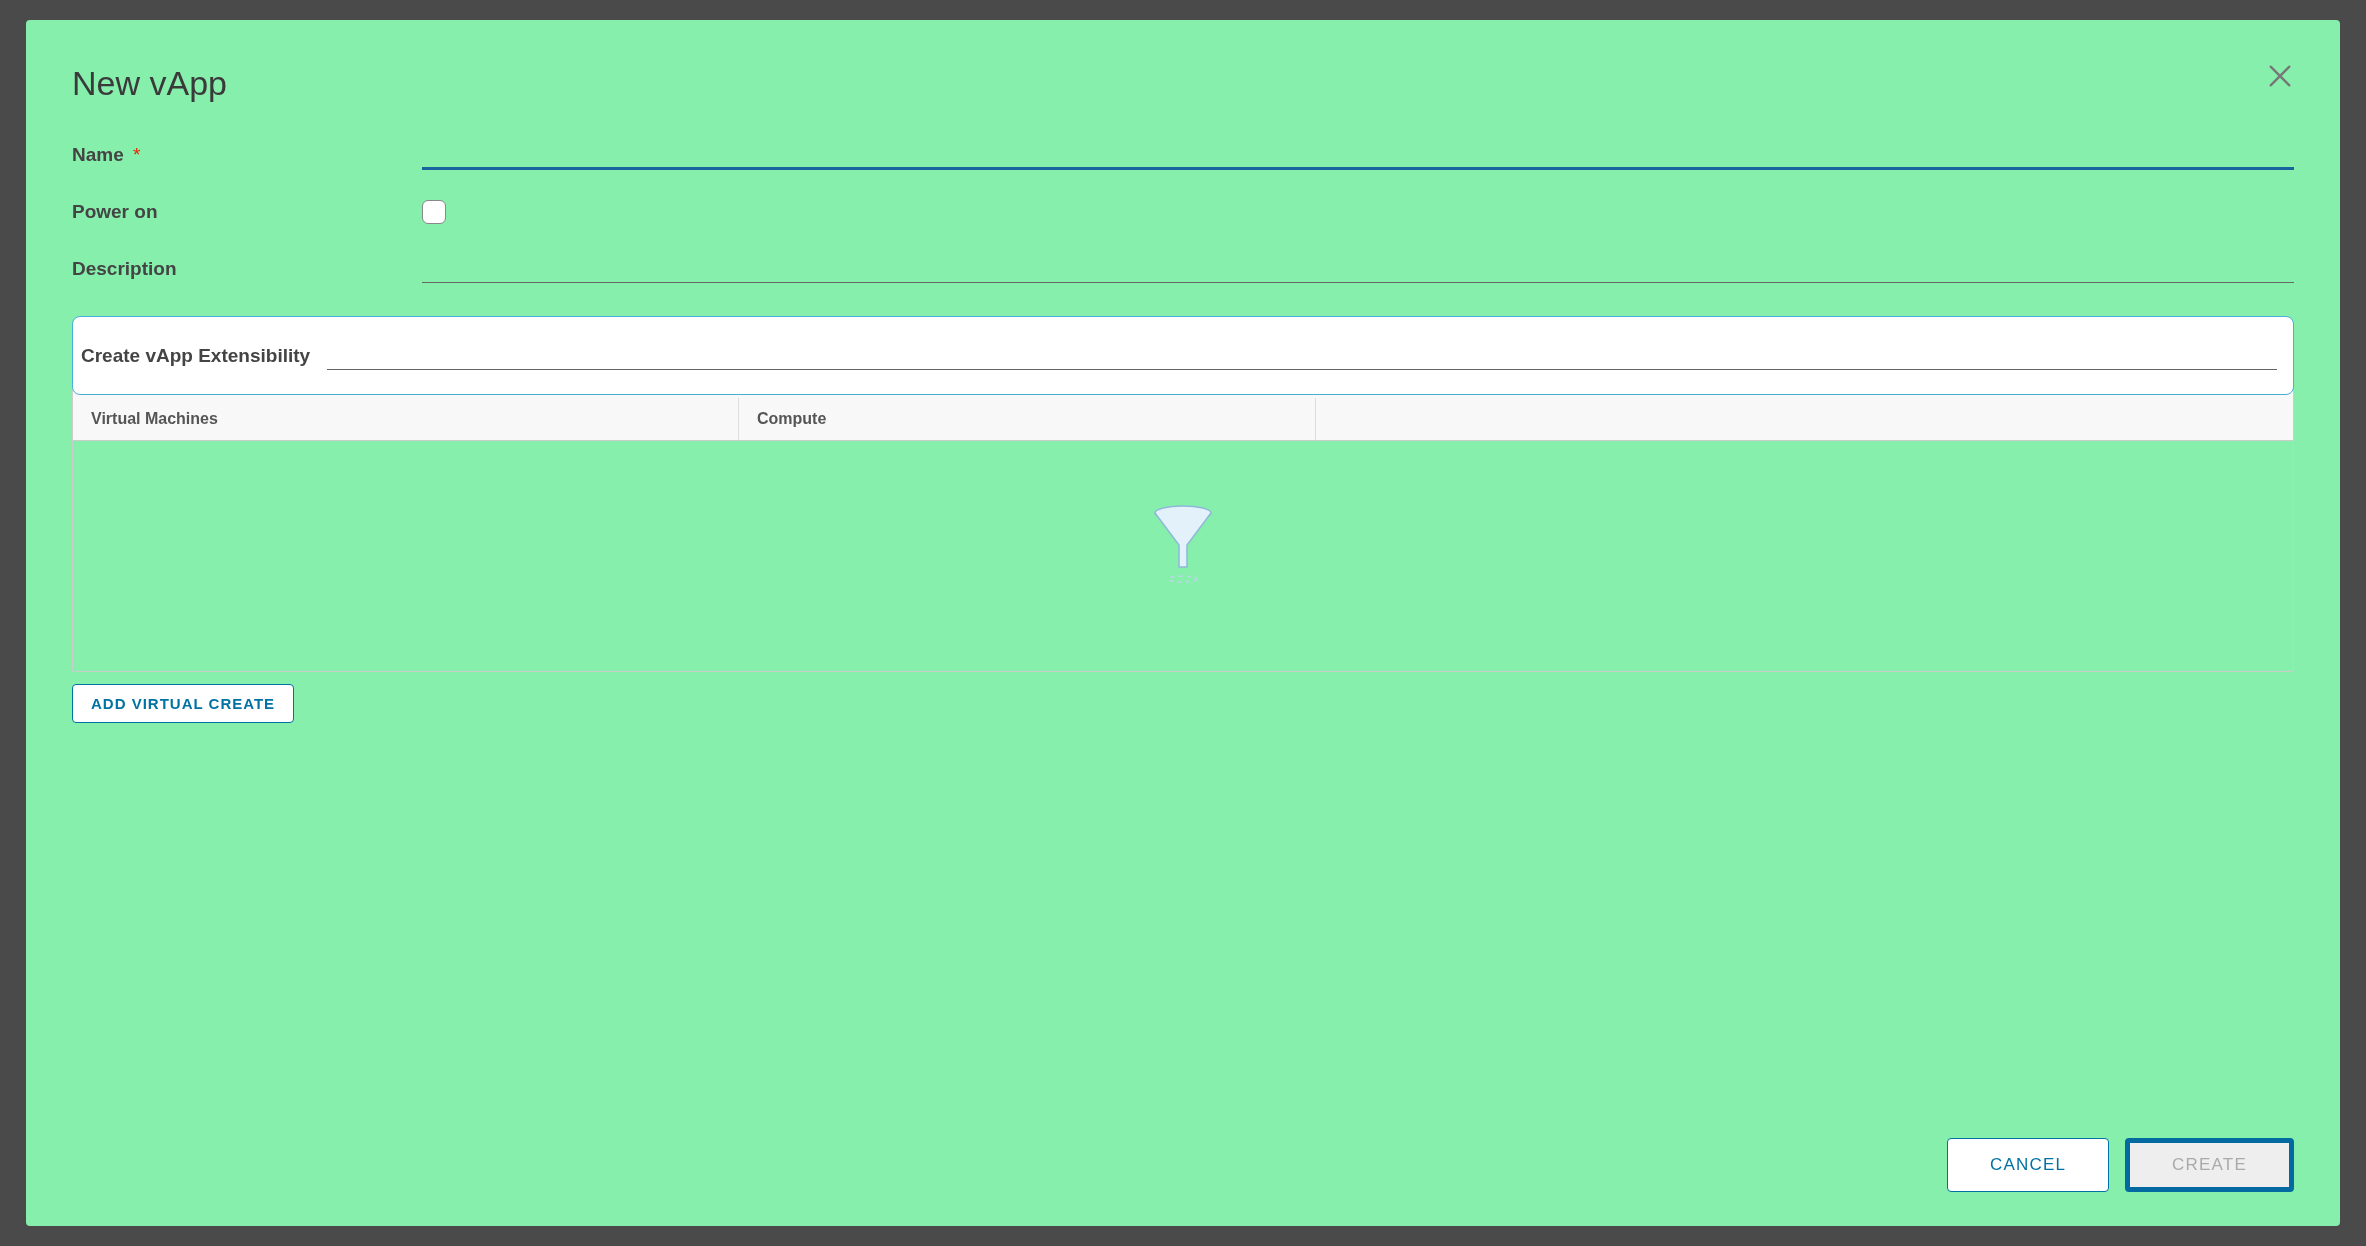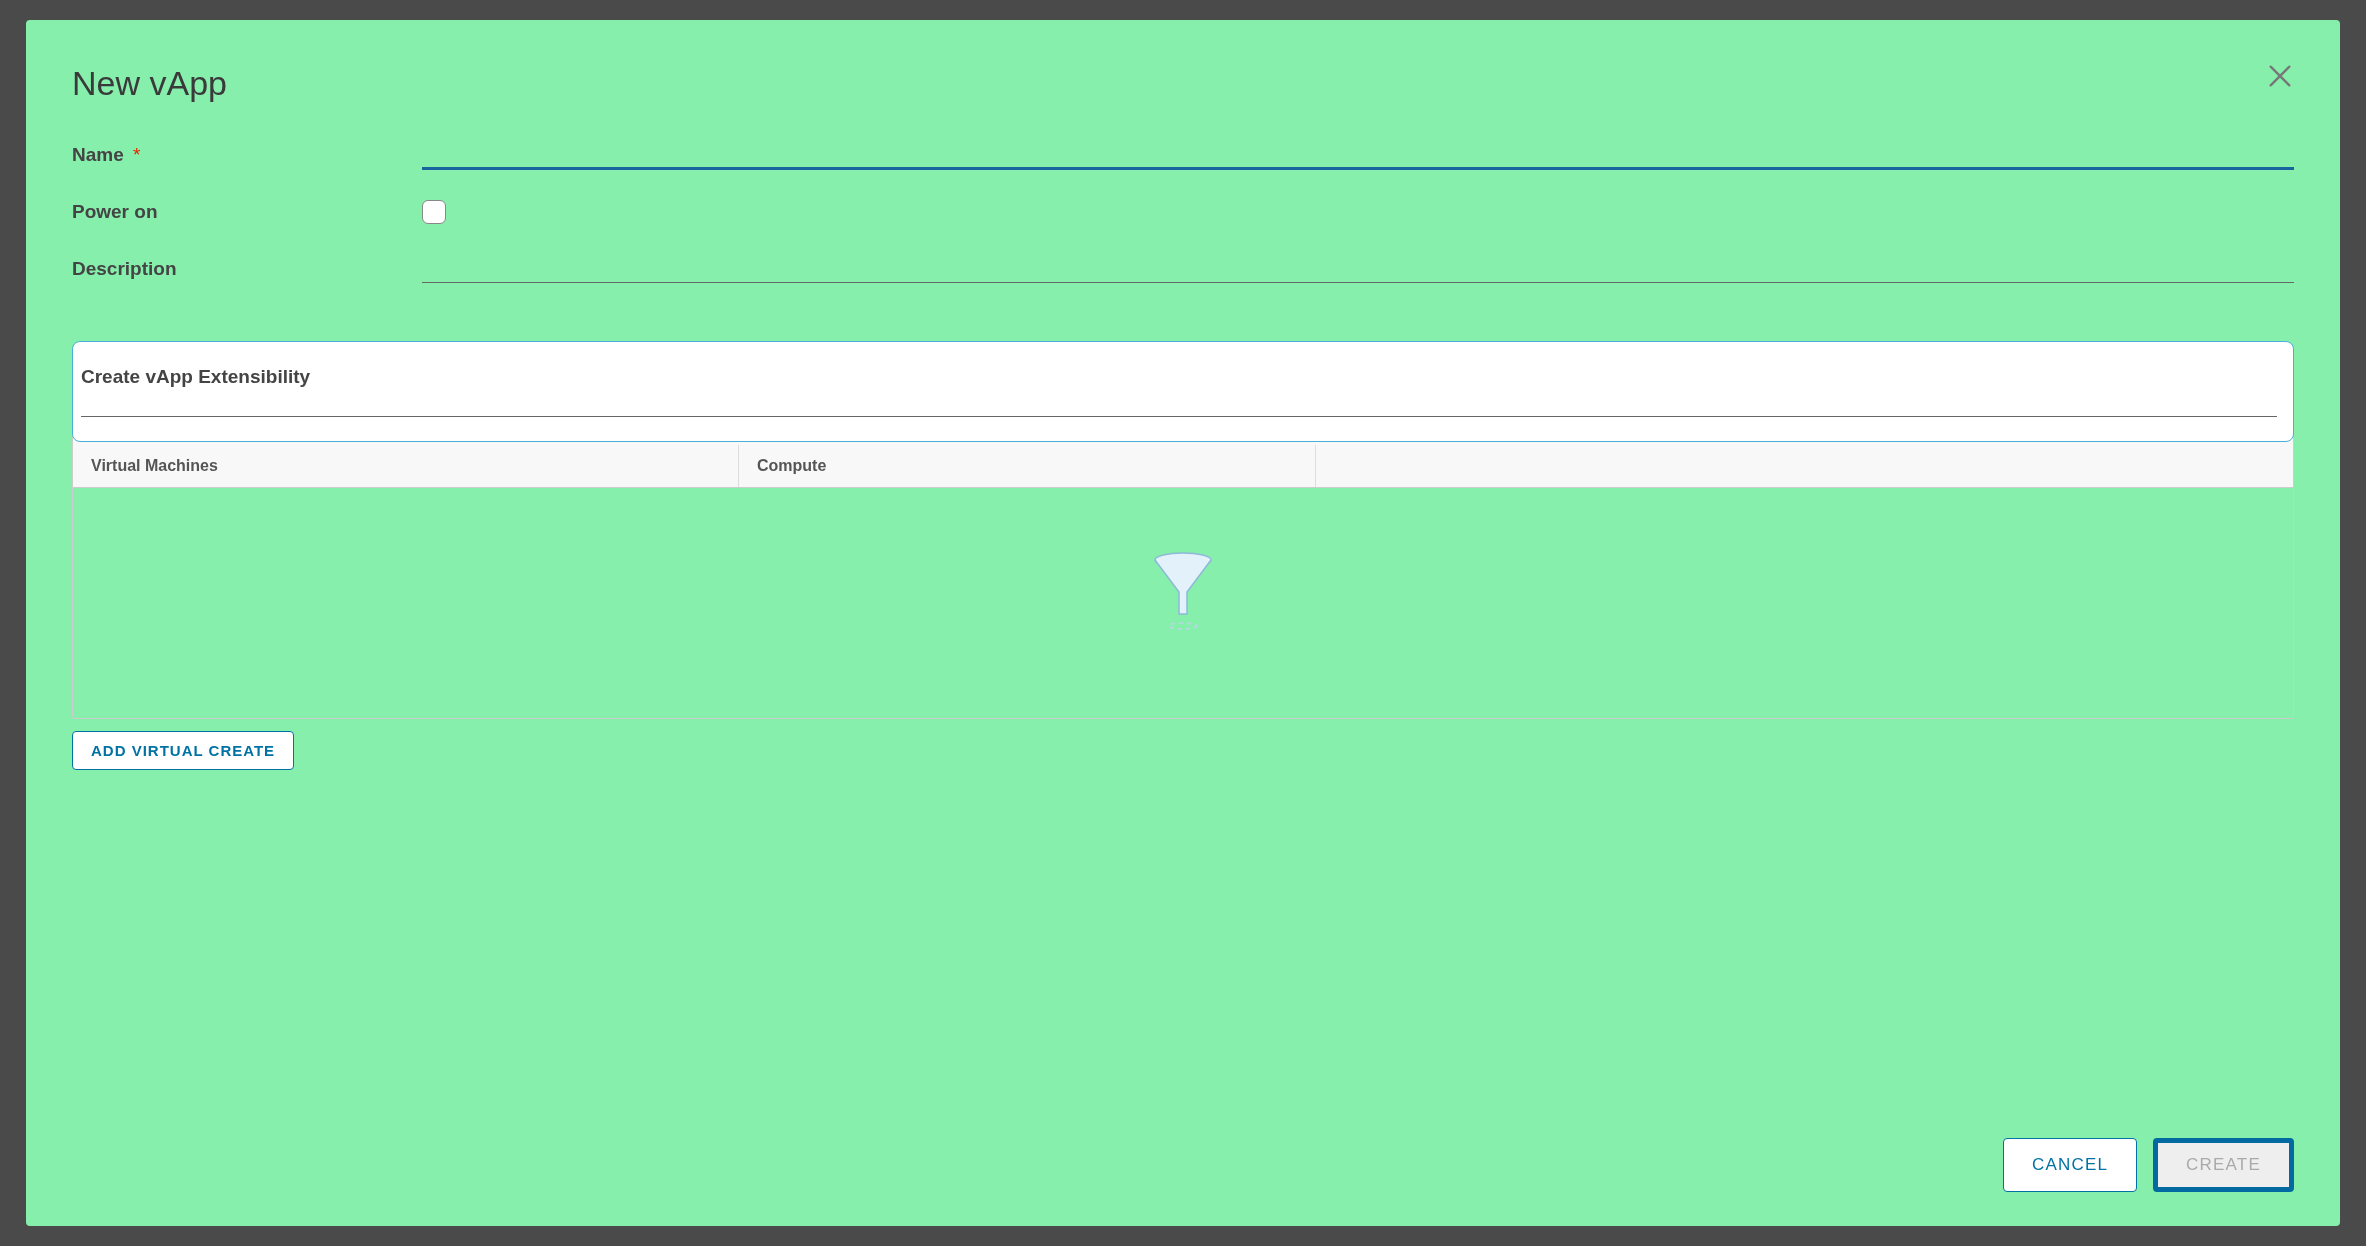--- a/index.html
+++ b/index.html
@@ -58,29 +58,29 @@
   width: 24px;
   height: 24px;
   border: 1.5px solid #888;
   border-radius: 6px;
   background: #fff;
   cursor: pointer;
   margin-left: 0;
 }
 .ext-row {
   display: flex;
+  align-items: center;
   border: 1.5px solid #49afd9;
   border-radius: 8px;
   padding: 24px 8px 24px 8px;
-  margin-top: 28px;
+  margin-top: 3px;
   margin-bottom: 0;
   position: relative;
   z-index: 2;
   background: #fff;
-  flex-direction: column;
 }
 .ext-label {
   font-size: 19px;
   font-weight: 600;
   color: #444;
   padding-left: 0;
   width: 246px;
   flex-shrink: 0;
 }
 .ext-input {
@@ -142,21 +142,21 @@
   margin-top: auto;
   display: flex;
   justify-content: flex-end;
   gap: 16px;
   padding-top: 30px;
 }
 .btn {
   font-size: 17px;
   font-weight: 500;
   letter-spacing: 1.2px;
-  padding: 12px 28px;
+  padding: 12px 42px;
   border-radius: 4px;
   cursor: pointer;
 }
 .btn-cancel {
   background: #fff;
   border: 1px solid #0072a3;
   color: #0072a3;
 }
 .btn-create {
   background: #eee;

